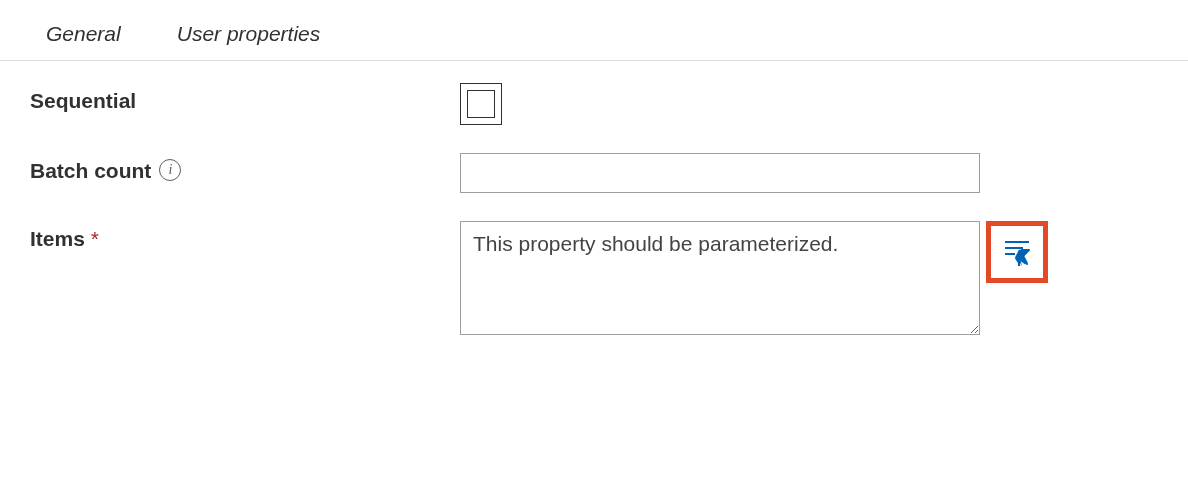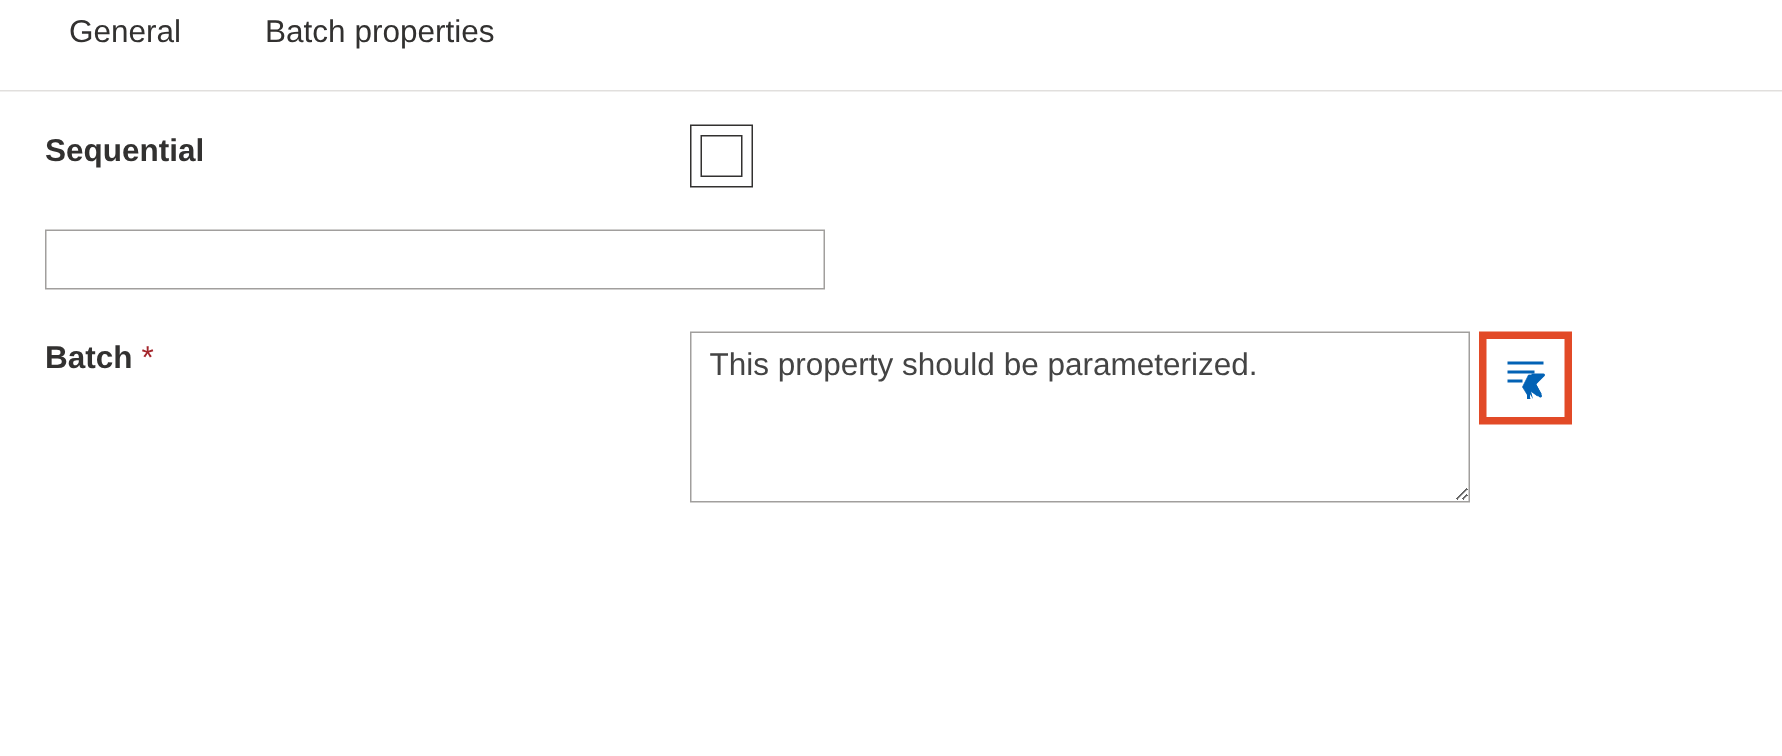--- a/index.html
+++ b/index.html
@@ -6,24 +6,26 @@
     margin: 0;
     padding: 0;
     width: 1188px;
     height: 504px;
     background: #ffffff;
     font-family: "Segoe UI", Arial, sans-serif;
     color: #323130;
   }
   .tab-bar {
     display: flex;
+    align-items: flex-end;
     height: 60px;
     border-bottom: 1px solid #e1dfdd;
     padding-left: 30px;
     position: relative;
+    font-style: italic;
   }
   .tab {
     padding: 10px 16px 14px 16px;
     font-size: 21px;
     color: #323130;
     cursor: pointer;
     position: relative;
     margin-right: 24px;
   }
   .tab.active {
@@ -144,45 +146,49 @@
     stroke: #0262b5;
     fill: none;
     stroke-width: 2;
   }
 </style>
 </head>
 <body>
 
 <div class="tab-bar">
   <div class="tab">General</div>
-  <div class="tab">Batch properties</div>
+  <div class="tab">User properties</div>
 </div>
 
 <div class="form-area">
 
   <div class="form-row">
     <div class="label-col">
       <span>Sequential</span>
     </div>
     <div class="field-col">
       <div class="checkbox-outer">
         <div class="checkbox-inner"></div>
       </div>
     </div>
   </div>
 
   <div class="form-row">
+    <div class="label-col">
+      <span>Batch count</span>
+      <span class="info-icon">i</span>
+    </div>
     <div class="field-col">
       <input type="text" class="text-input" value="" style="">
     </div>
   </div>
 
   <div class="form-row">
     <div class="label-col">
-      <span>Batch</span>
+      <span>Items</span>
       <span class="required-star">*</span>
     </div>
     <div class="field-col">
       <textarea class="textarea-input" placeholder="This property should be parameterized." style=""></textarea>
       <div class="dyn-content-btn">
         <svg viewBox="0 0 32 32">
           <line x1="4" y1="6" x2="28" y2="6"></line>
           <line x1="4" y1="12" x2="22" y2="12"></line>
           <line x1="4" y1="18" x2="14" y2="18"></line>
           <path d="M20 14 L28 14 L22 20 L26 28 L18 22 L18 30" stroke-linejoin="round" fill="#0262b5" stroke="#0262b5"></path>

